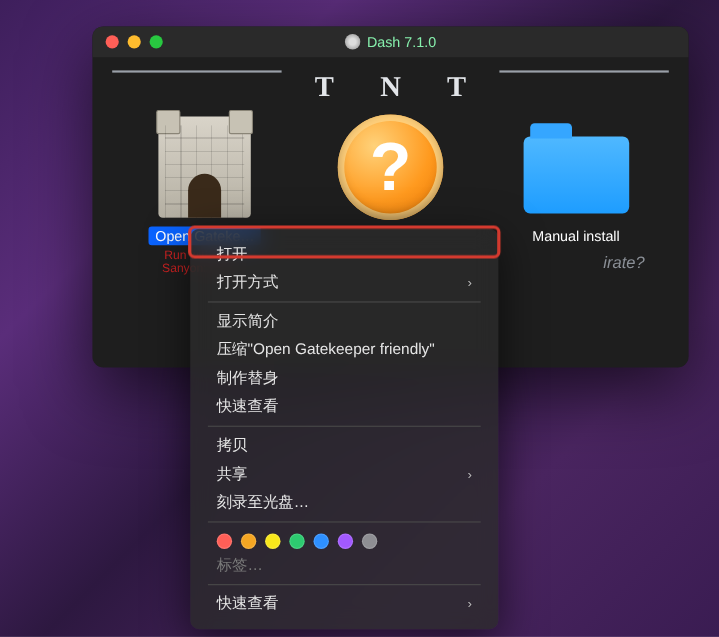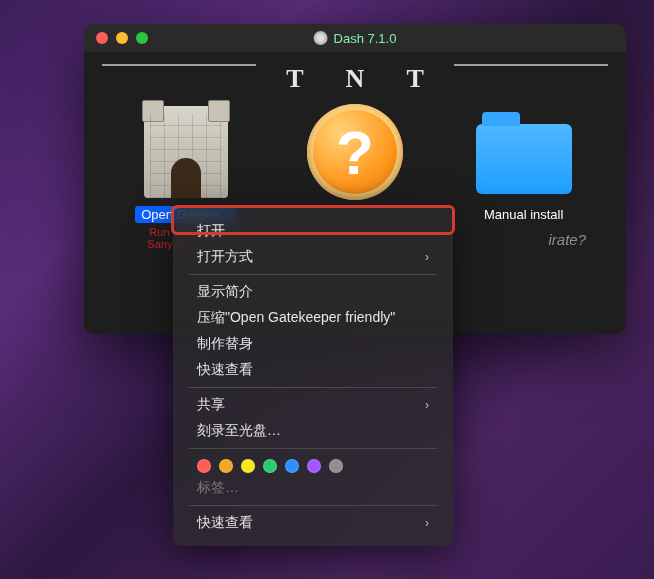--- a/index.html
+++ b/index.html
@@ -278,20 +278,23 @@
     <span>压缩"Open Gatekeeper friendly"</span>
   </div>
   <div class="mi">
     <span>制作替身</span>
   </div>
   <div class="mi">
     <span>快速查看</span>
   </div>
   <div class="sep"></div>
   <div class="mi">
+    <span>拷贝</span>
+  </div>
+  <div class="mi">
     <span>共享</span>
     <span class="chev">›</span>
   </div>
   <div class="mi">
     <span>刻录至光盘…</span>
   </div>
   <div class="sep"></div>
   <div class="tag-row">
     <div class="tag-dot" style="background: rgb(255, 95, 87);"></div>
     <div class="tag-dot" style="background: rgb(245, 166, 35);"></div>

